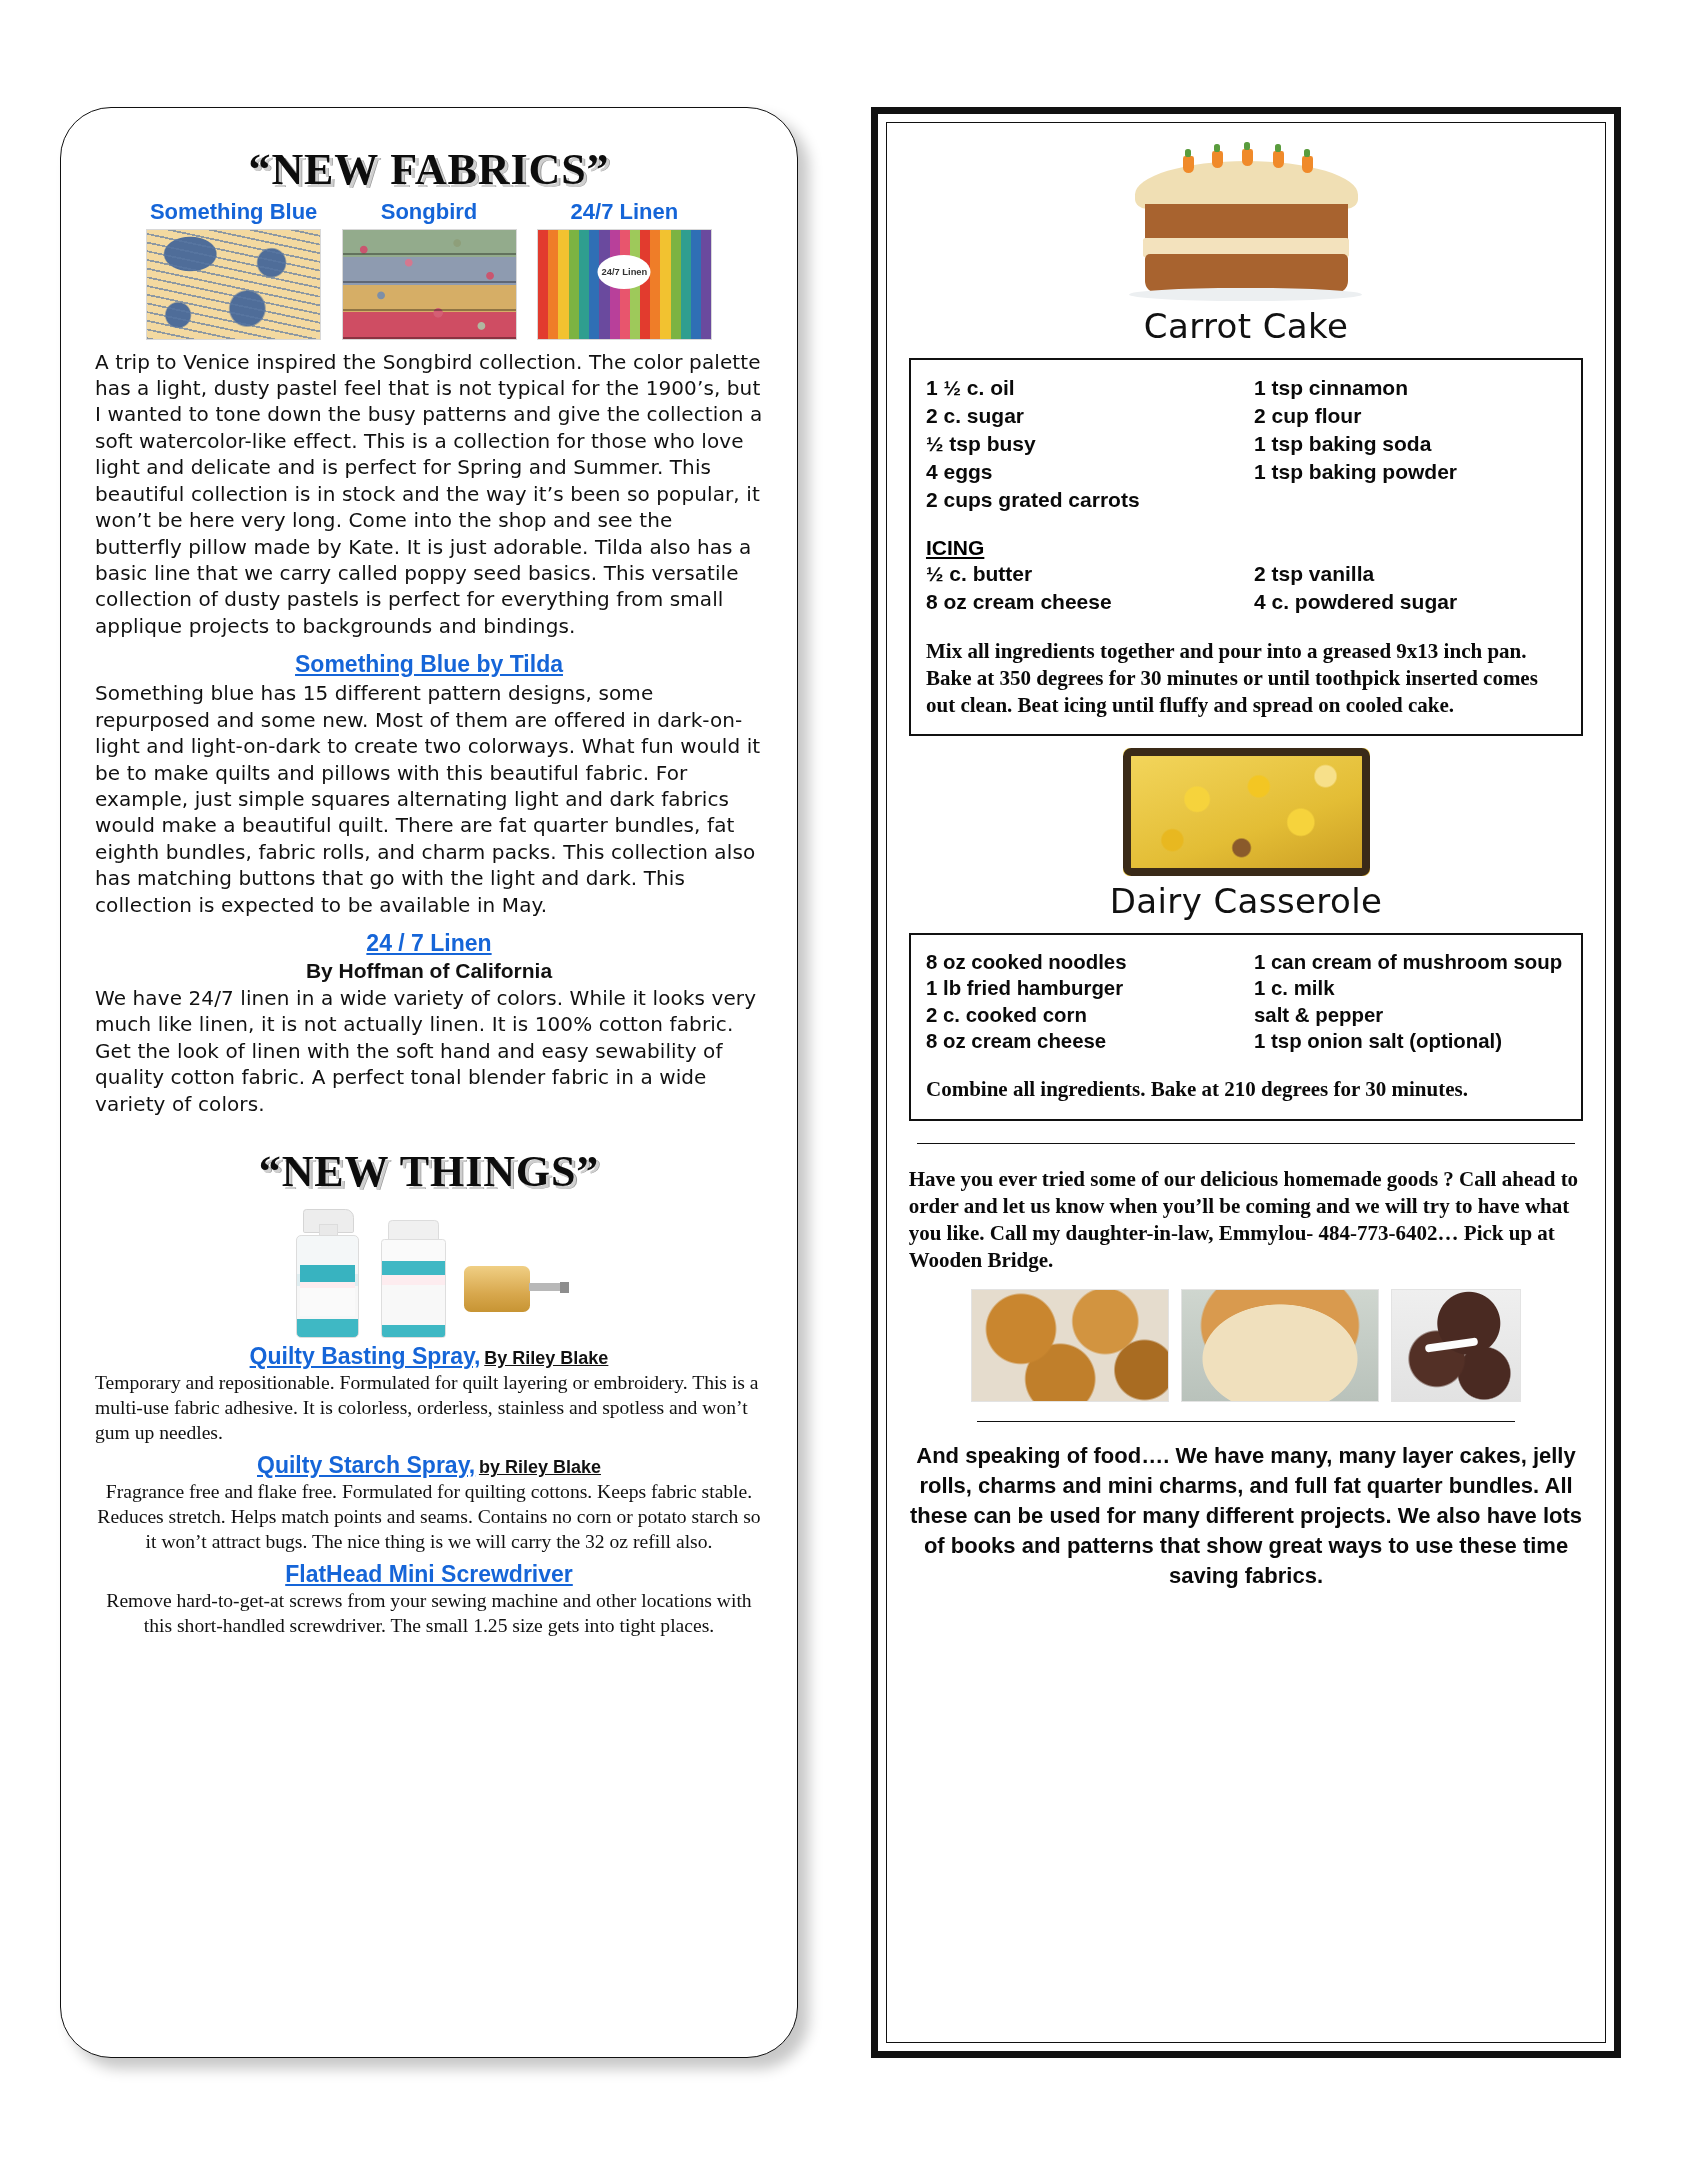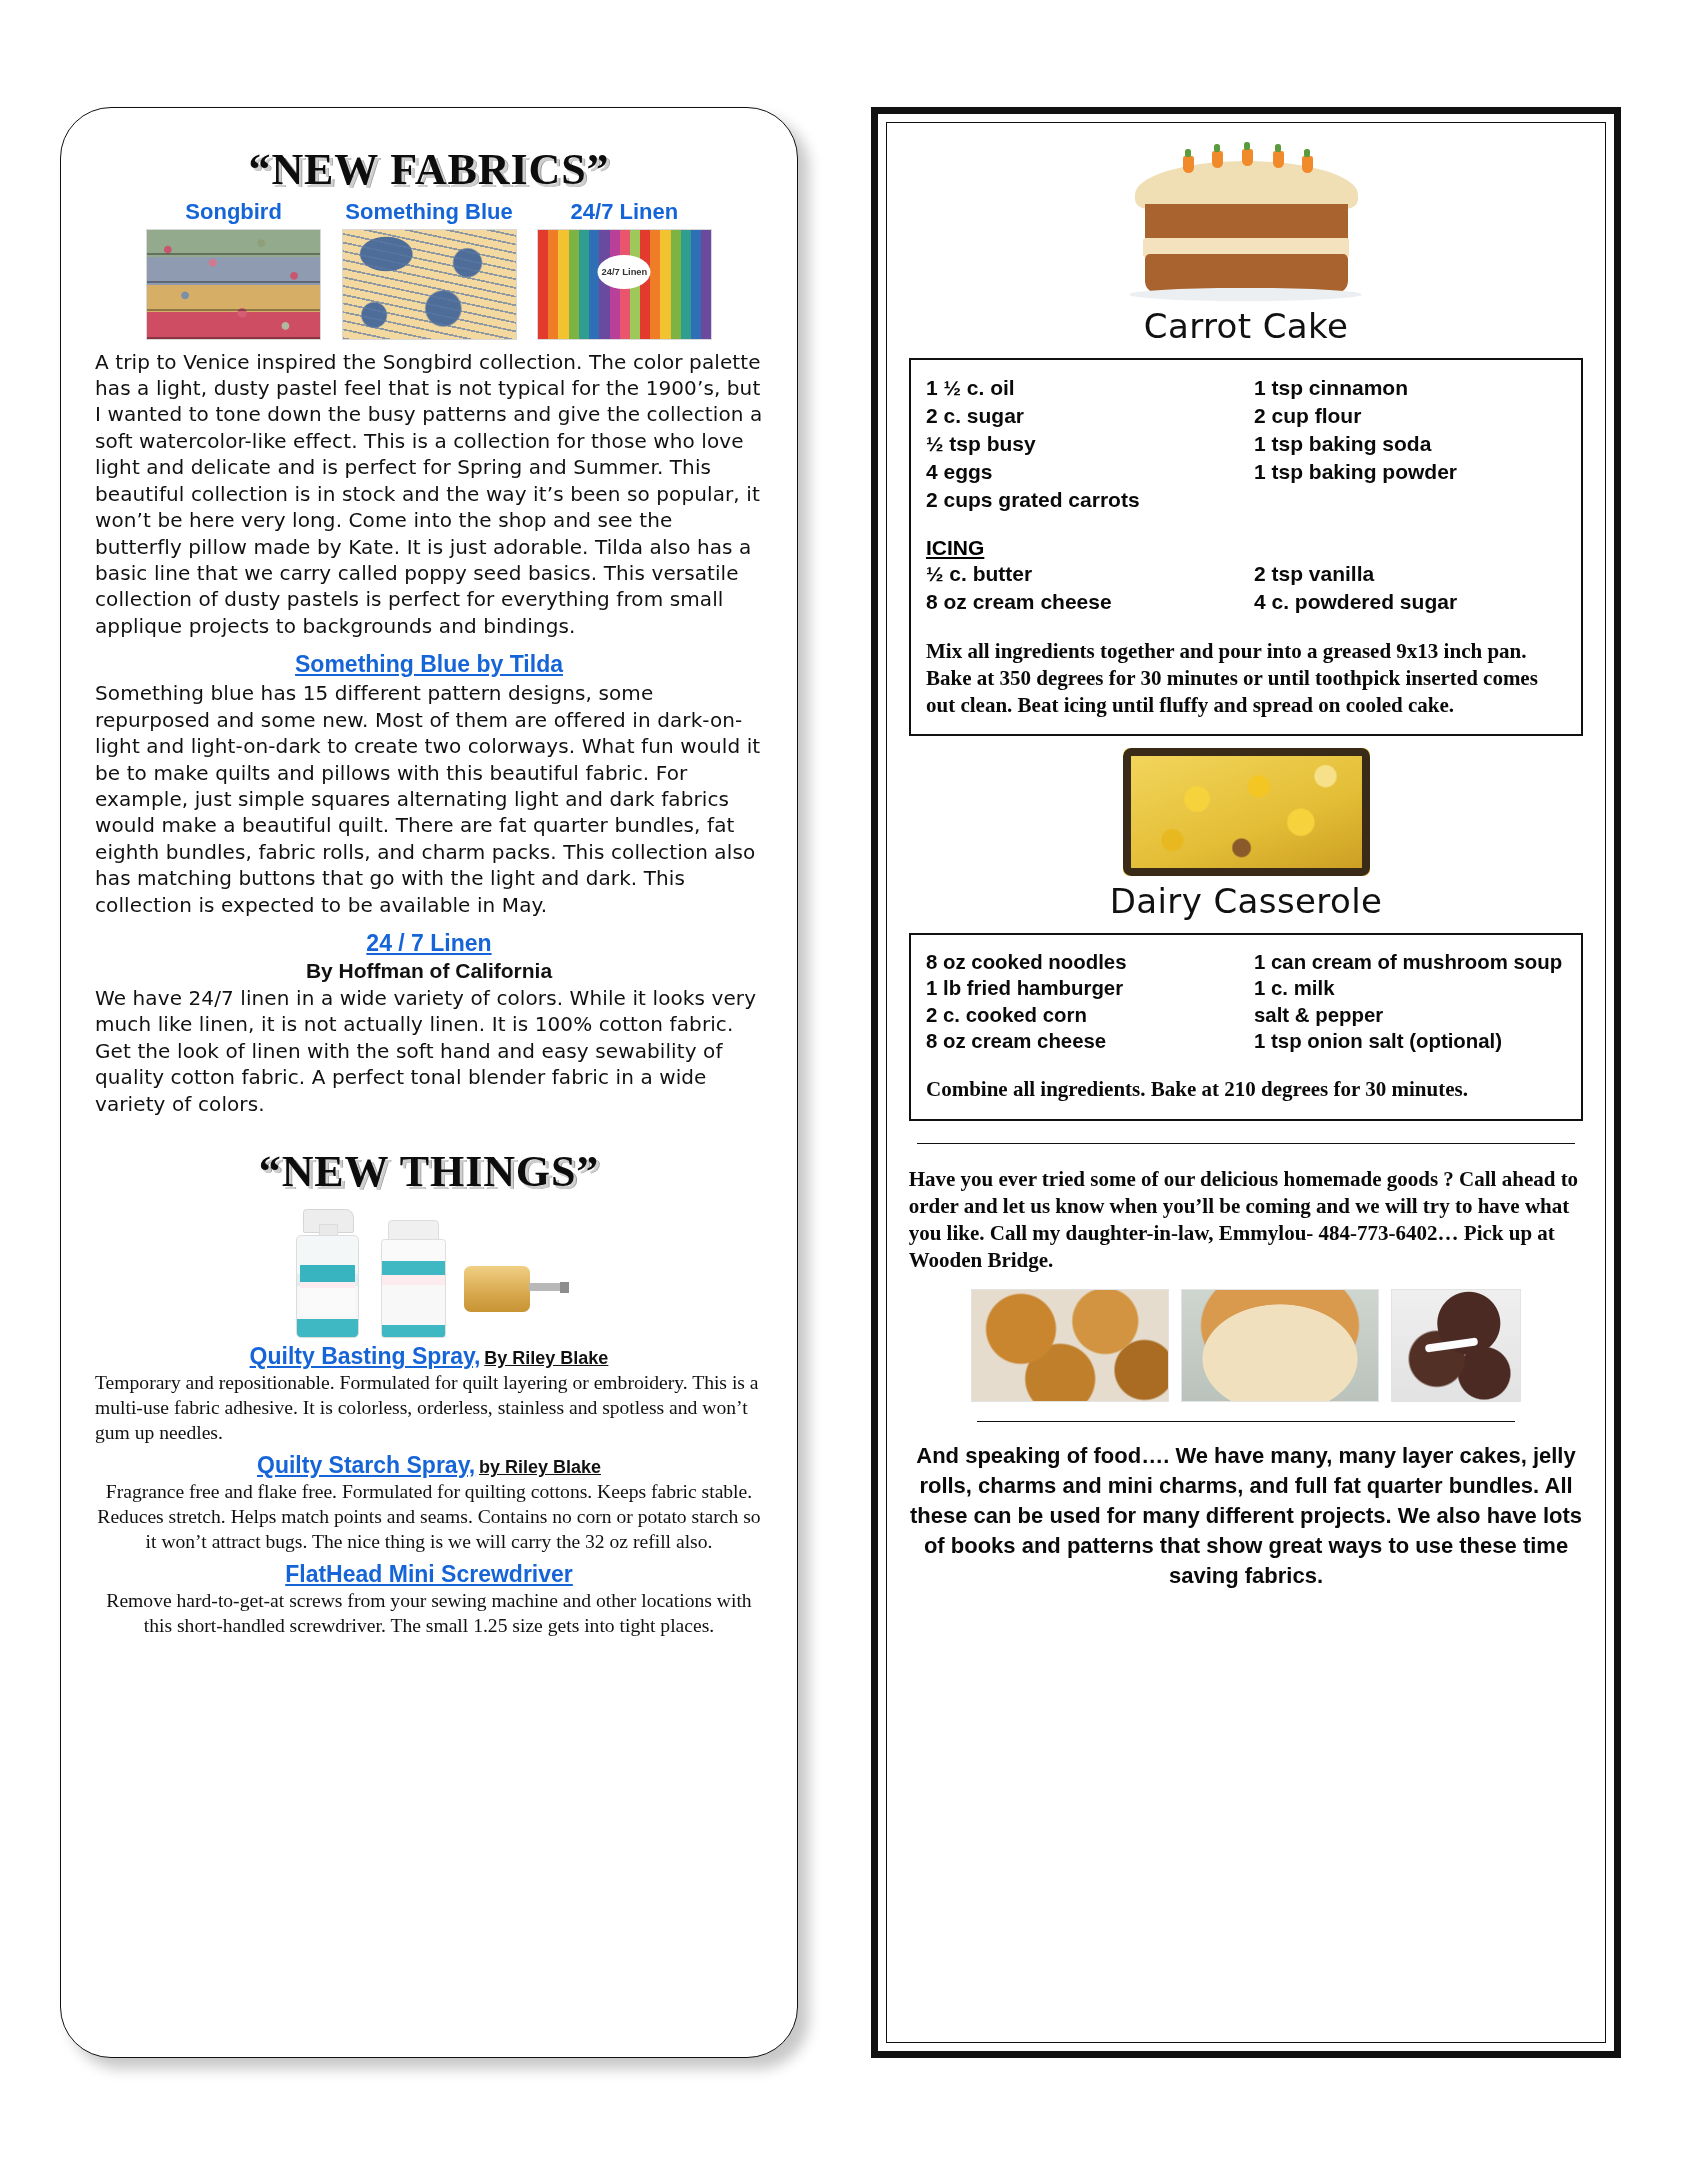--- a/index.html
+++ b/index.html
@@ -170,26 +170,26 @@
 </head>
 <body>
 
 <div class="left-panel">
  <div class="left-inner">
 
   <div class="fancy-title">“NEW FABRICS”</div>
 
   <div class="fabric-row">
     <div class="fabric-col">
+      <div class="fabric-name">Something Blue</div>
+      <div class="swatch sw-somethingblue"></div>
+    </div>
+    <div class="fabric-col">
       <div class="fabric-name">Songbird</div>
       <div class="swatch sw-songbird"></div>
-    </div>
-    <div class="fabric-col">
-      <div class="fabric-name">Something Blue</div>
-      <div class="swatch sw-somethingblue"></div>
     </div>
     <div class="fabric-col">
       <div class="fabric-name">24/7 Linen</div>
       <div class="swatch sw-linen"></div>
     </div>
   </div>
 
   <div class="hand" style="margin-top:8.5px;">
     <p>A trip to Venice inspired the Songbird collection. The color palette has a light, dusty pastel feel that is not typical for the 1900’s, but I wanted to tone down the busy patterns and give the collection a soft watercolor-like effect. This is a collection for those who love light and delicate and is perfect for Spring and Summer. This beautiful collection is in stock and the way it’s been so popular, it won’t be here very long.  Come into the shop and see the butterfly pillow made by Kate.  It is just adorable. Tilda also has a basic line that we carry called poppy seed basics. This versatile collection of dusty pastels is perfect for everything from small applique projects to backgrounds and bindings.</p>
   </div>

